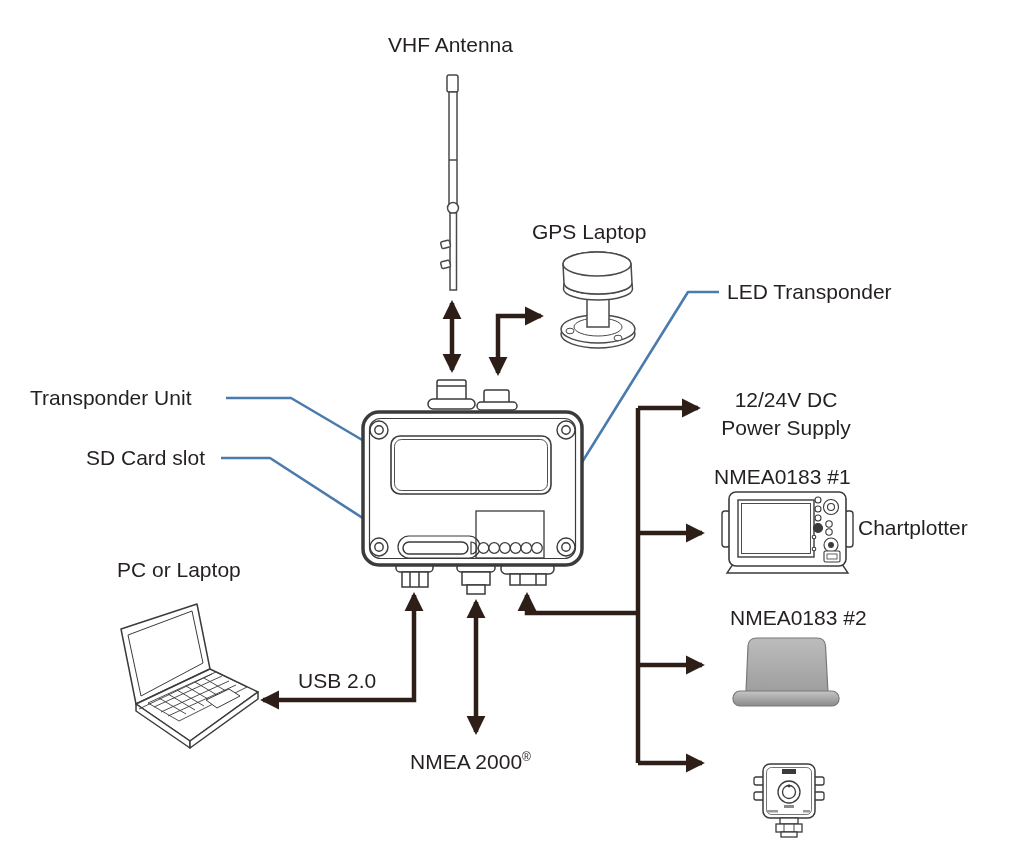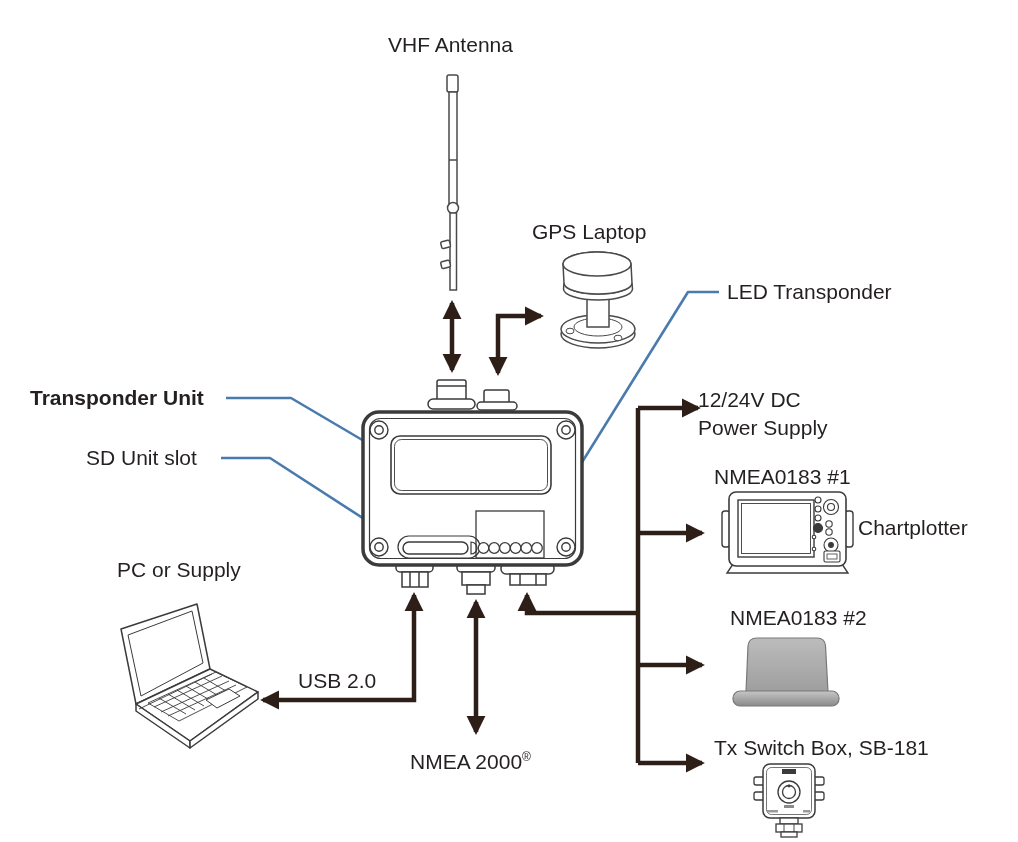--- a/index.html
+++ b/index.html
@@ -1,21 +1,21 @@
 <!DOCTYPE html>
 <html><head>
 <meta charset="utf-8">
 <style>
   html,body{margin:0;padding:0;background:#ffffff;}
   .stage{position:relative;width:1018px;height:842px;background:#ffffff;overflow:hidden;
          font-family:"Liberation Sans",sans-serif;}
   .art{position:absolute;left:0;top:0;}
   .lbl{position:absolute;font-size:21px;color:#241f20;white-space:nowrap;line-height:1.15;}
-  .lbl-bold{font-weight:bold;}
-  .lbl-center{text-align:left;white-space:pre-line;line-height:28px;}
+  .lbl-bold{font-weight:normal;}
+  .lbl-center{text-align:center;white-space:pre-line;line-height:28px;}
   .reg{font-size:12px;vertical-align:super;line-height:0;}
 </style>
 </head>
 <body>
 
 <div class="stage">
 
   <svg class="art" width="1018" height="842" viewBox="0 0 1018 842">
     <defs>
       <marker id="ah" viewBox="0 0 10 10" refX="8.5" refY="5" markerWidth="4.3" markerHeight="4.3" orient="auto-start-reverse">
@@ -214,34 +214,33 @@
   </svg>
 
   <div class="lbl" style="left:388px;top:33px">VHF Antenna</div>
 
   <div class="lbl" style="left:532px;top:220px">GPS Laptop</div>
 
   <div class="lbl" style="left:727px;top:280px">LED Transponder</div>
 
   <div class="lbl lbl-bold" style="left:30px;top:386px">Transponder Unit</div>
 
-  <div class="lbl" style="left:86px;top:446px">SD Unit slot</div>
+  <div class="lbl" style="left:86px;top:446px">SD Card slot</div>
 
   <div class="lbl lbl-center" style="left:698px;top:386px;width:176px">12/24V DC
 Power Supply</div>
 
   <div class="lbl" style="left:714px;top:465px">NMEA0183 #1</div>
 
   <div class="lbl" style="left:858px;top:516px">Chartplotter</div>
 
-  <div class="lbl" style="left:117px;top:558px">PC or Supply</div>
+  <div class="lbl" style="left:117px;top:558px">PC or Laptop</div>
 
   <div class="lbl" style="left:298px;top:669px">USB 2.0</div>
 
   <div class="lbl" style="left:410px;top:750px">
     <span>NMEA 2000</span><span class="reg">®</span>
   </div>
 
   <div class="lbl" style="left:730px;top:606px">NMEA0183 #2</div>
 
-  <div class="lbl" style="left:714px;top:736px">Tx Switch Box, SB-181</div>
 
 </div>
 
 </body></html>

